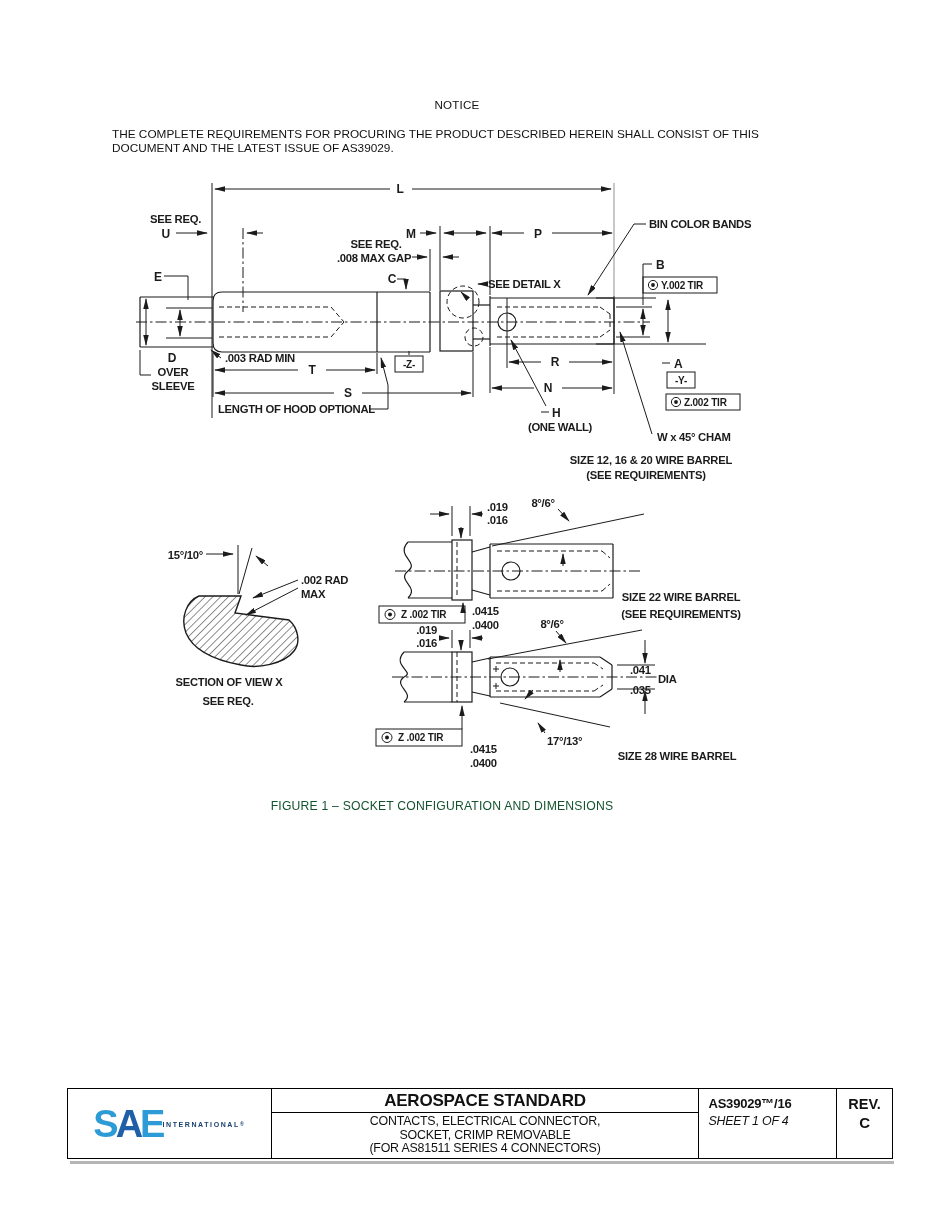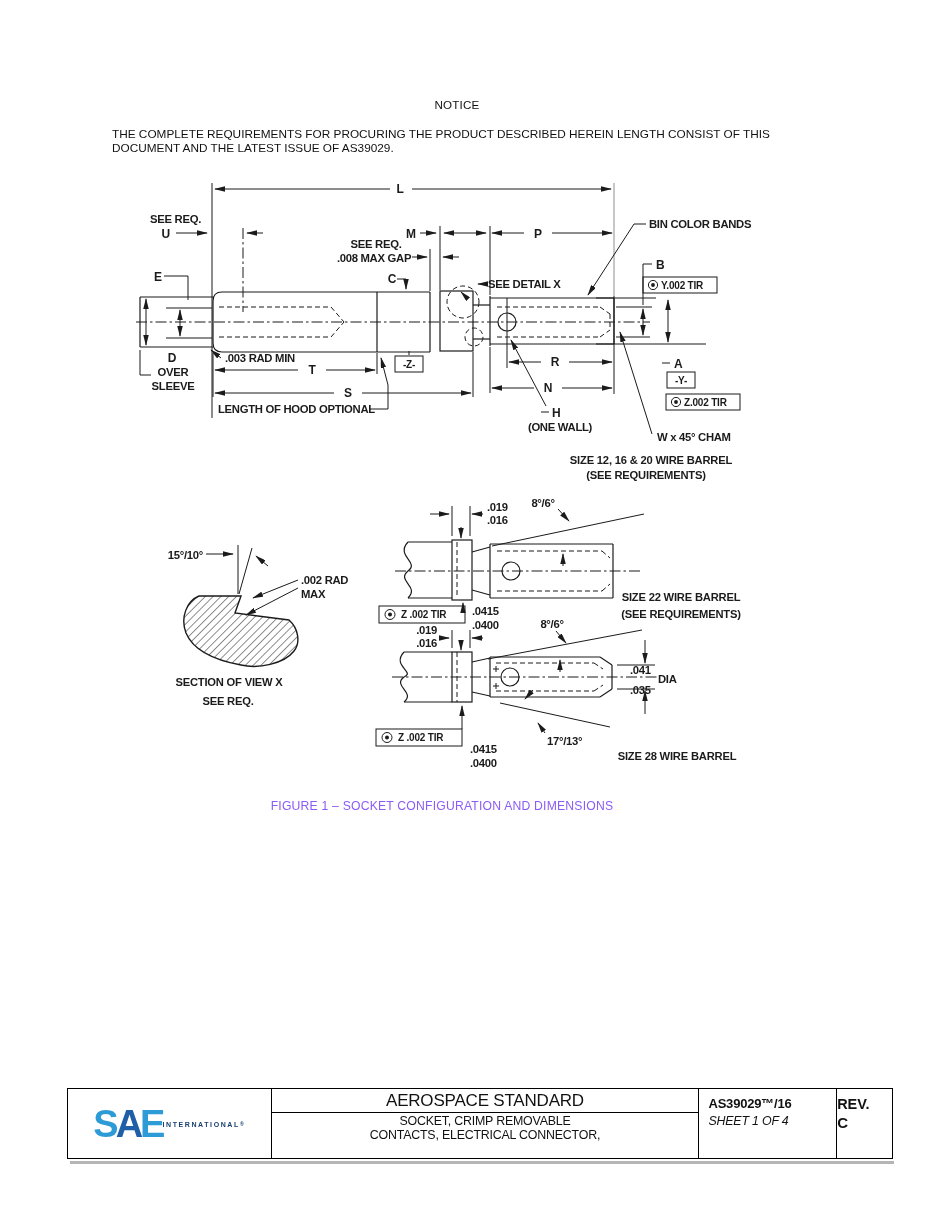--- a/index.html
+++ b/index.html
@@ -21,39 +21,39 @@
   .dn{font-family:"Liberation Sans",sans-serif;font-weight:bold;font-size:11.3px;fill:#1b1b1b;letter-spacing:-.3px;}
   .df{font-family:"Liberation Sans",sans-serif;font-weight:bold;font-size:10px;fill:#1b1b1b;letter-spacing:-.2px;}
   .dm{font-family:"Liberation Sans",sans-serif;font-weight:bold;font-size:11.2px;fill:#1b1b1b;letter-spacing:-.2px;}
   
   #footer{position:absolute;top:1088px;left:67px;width:826px;height:71px;
         border:1.6px solid #000;box-sizing:border-box;display:flex;}
   .f-col{box-sizing:border-box;height:100%;}
   .f-logo{width:203px;display:flex;flex-direction:row;align-items:center;justify-content:center;}
   .f-mid{width:430px;border-left:1.4px solid #000;border-right:1.4px solid #000;}
   .f-num{width:137px;padding:7px 0 0 9px;}
-  .f-rev{width:56px;border-left:1.4px solid #000;padding-top:7px;}
+  .f-rev{width:56px;border-left:1.4px solid #000;text-align:center;padding-top:7px;}
   .f-title{height:24px;border-bottom:1.4px solid #000;text-align:center;
-        font-weight:normal;font-size:17px;letter-spacing:-.2px;padding-top:2px;box-sizing:border-box;}
+        font-weight:bold;font-size:17px;letter-spacing:-.2px;padding-top:2px;box-sizing:border-box;}
   .f-sub{text-align:center;font-size:12.4px;line-height:1.1;padding-top:2px;letter-spacing:-.2px;}
   .f-docnum{font-weight:bold;font-size:13px;letter-spacing:-.2px;}
   .f-sheet{font-size:12.4px;margin-top:3px;letter-spacing:-.2px;font-style:italic;}
   .f-revlabel{font-weight:bold;font-size:14.5px;}
   .f-revval{font-weight:bold;font-size:15px;margin-top:2px;}
   .sae{font-weight:bold;font-size:38px;line-height:34px;letter-spacing:-3px;}
   .sae-int{font-size:7px;font-weight:bold;letter-spacing:1.6px;margin-top:1px;}
   .shadow-line{position:absolute;top:1161px;left:70px;width:824px;height:3px;background:#b5b5b5;}
 </style>
 </head>
 <body>
 
 <div id="page">
 
   <div class="notice-title">NOTICE</div>
-  <div class="notice-body">THE COMPLETE REQUIREMENTS FOR PROCURING THE PRODUCT DESCRIBED HEREIN LENGTH CONSIST OF THIS DOCUMENT AND THE LATEST ISSUE OF AS39029.</div>
+  <div class="notice-body">THE COMPLETE REQUIREMENTS FOR PROCURING THE PRODUCT DESCRIBED HEREIN SHALL CONSIST OF THIS DOCUMENT AND THE LATEST ISSUE OF AS39029.</div>
 
   <svg id="fig" width="950" height="630" viewBox="0 170 950 630">
     <defs>
       <marker id="ah" viewBox="0 0 12 6" refX="11" refY="3" markerWidth="11" markerHeight="5.5" orient="auto-start-reverse">
           <path d="M0,0 L12,3 L0,6 z" fill="#1b1b1b"></path>
         </marker>
       <pattern id="hatch" patternUnits="userSpaceOnUse" width="5.5" height="5.5" patternTransform="rotate(45)">
         <line x1="0" y1="0" x2="0" y2="5.5" stroke="#1b1b1b" stroke-width="1"></line>
       </pattern>
     </defs>
@@ -313,32 +313,33 @@
     <text class="dn" x="630" y="674">.041</text>
     <text class="dn" x="630" y="694">.035</text>
     <text class="dn" x="658" y="683">DIA</text>
     <text class="dn" x="547" y="745">17°/13°</text>
     <text class="df" x="398" y="741">Z .002 TIR</text>
     <text class="dn" x="470" y="753">.0415</text>
     <text class="dn" x="470" y="767">.0400</text>
     <text class="dm" x="677" y="760" text-anchor="middle">SIZE 28 WIRE BARREL</text>
   </svg>
 
-  <div class="fig-caption" id="caption" style="color: #8b5cf6;">FIGURE 1 – SOCKET CONFIGURATION AND DIMENSIONS</div>
+  <div class="fig-caption" id="caption" style="color: #14532d;">FIGURE 1 – SOCKET CONFIGURATION AND DIMENSIONS</div>
 
   <div id="footer">
     <div class="f-col f-logo">
       <div class="sae"><span id="logo-s" style="color: rgb(45, 155, 213);">S</span><span id="logo-a" style="color: rgb(30, 95, 168);">A</span><span id="logo-e" style="color: rgb(45, 155, 213);">E</span></div>
       <div class="sae-int" id="logo-int" style="color: rgb(23, 64, 111);"><span>INTERNATIONAL</span><span style="font-size:5px;vertical-align:top">®</span></div>
     </div>
     <div class="f-col f-mid">
       <div class="f-title">AEROSPACE STANDARD</div>
       <div class="f-sub">
+        <div>CONTACTS, ELECTRICAL CONNECTOR,</div>
         <div>SOCKET, CRIMP REMOVABLE</div>
-        <div>CONTACTS, ELECTRICAL CONNECTOR,</div>
+        <div>(FOR AS81511 SERIES 4 CONNECTORS)</div>
       </div>
     </div>
     <div class="f-col f-num">
       <div class="f-docnum">AS39029™/16</div>
       <div class="f-sheet">SHEET 1 OF 4</div>
     </div>
     <div class="f-col f-rev">
       <div class="f-revlabel">REV.</div>
       <div class="f-revval">C</div>
     </div>

